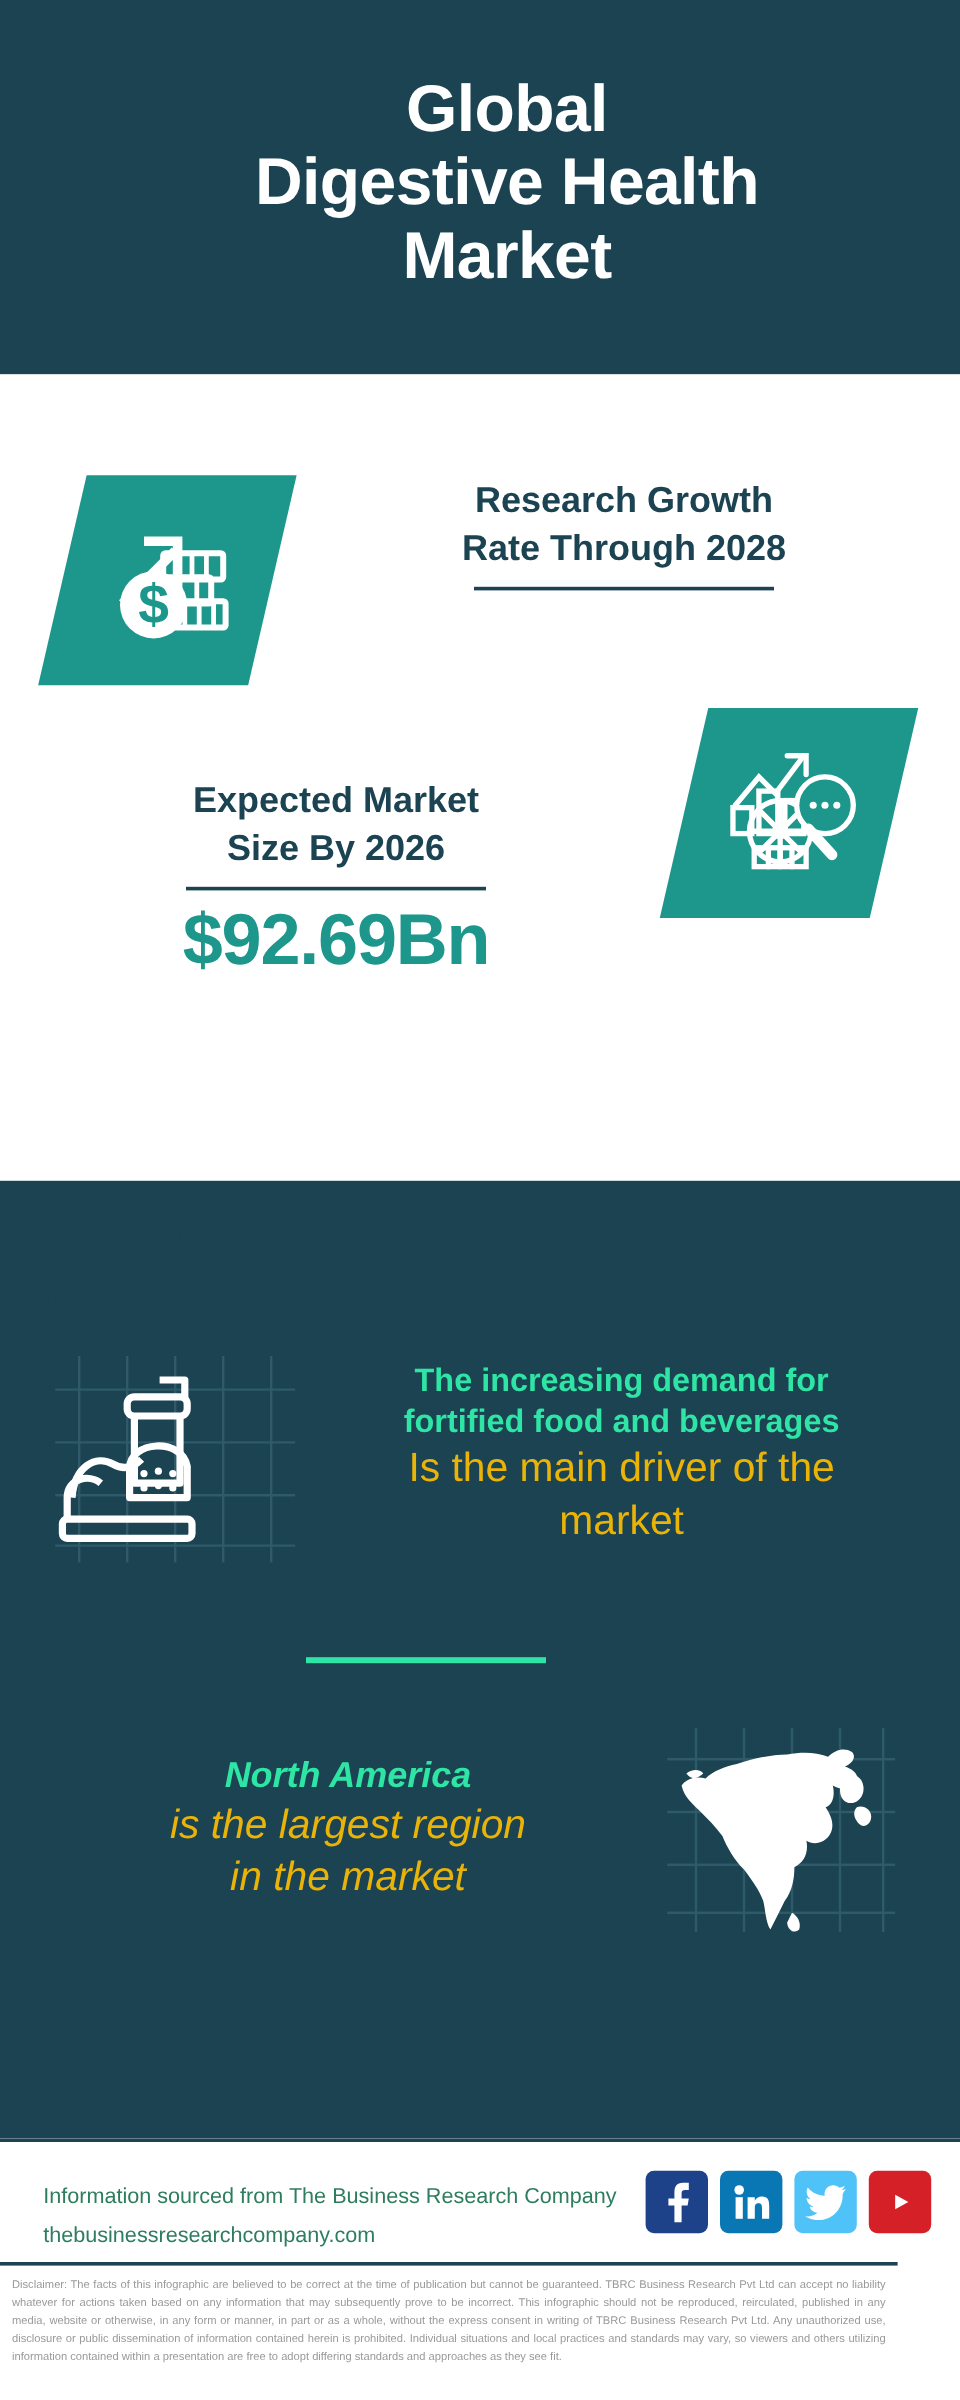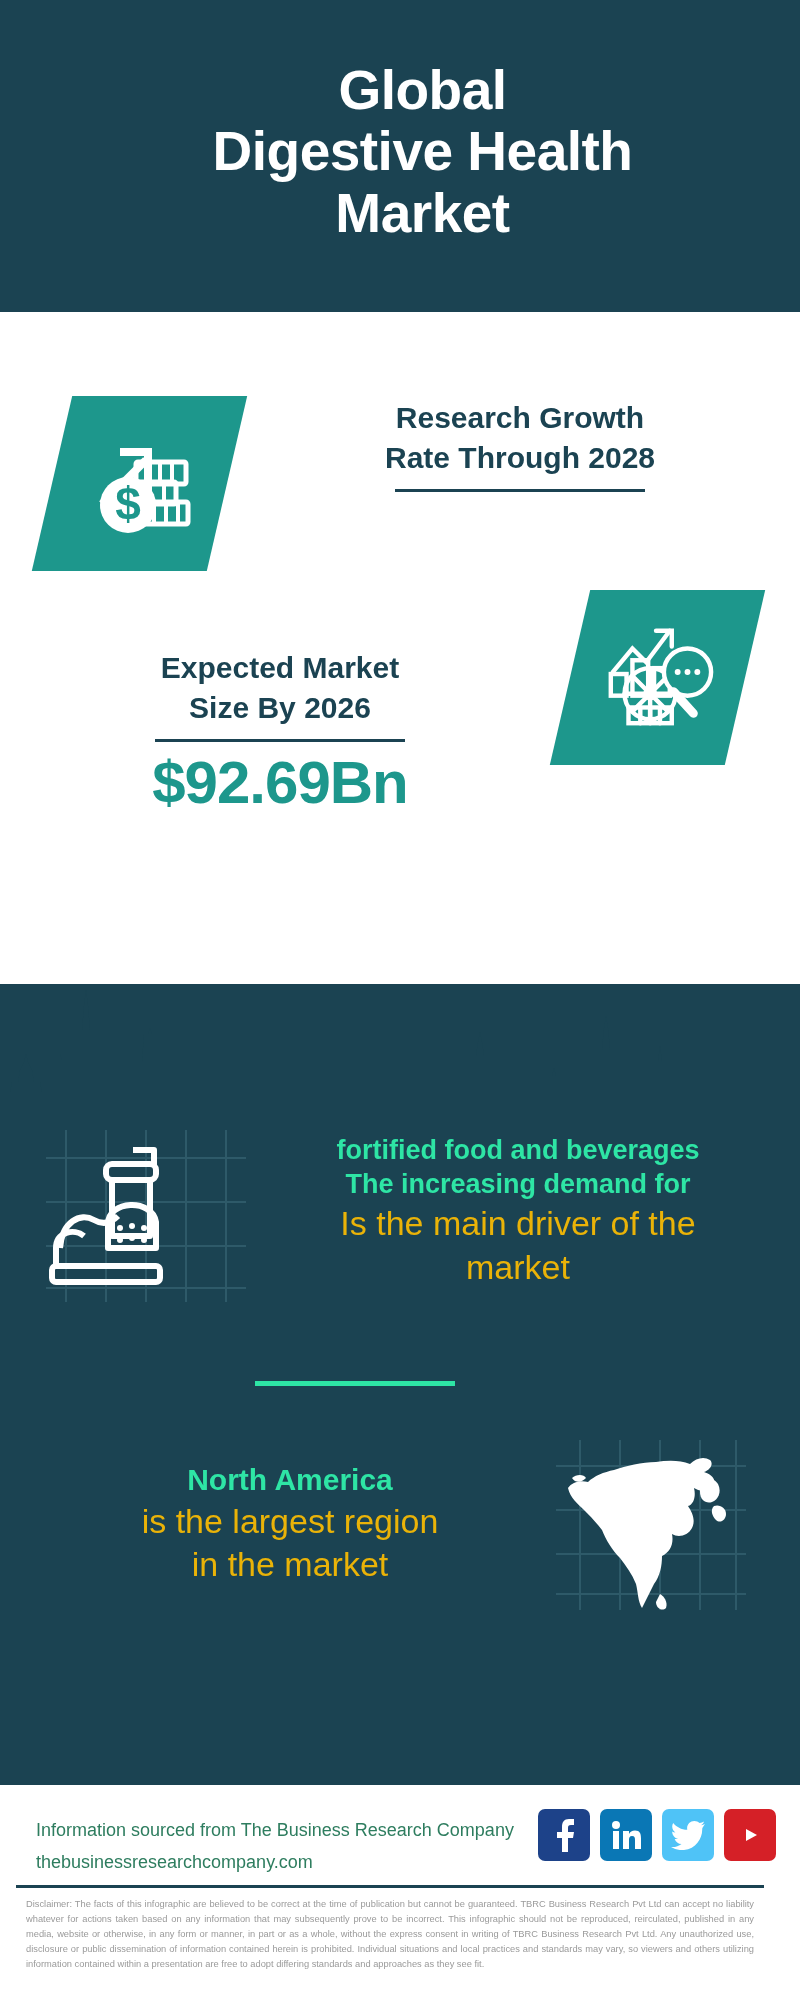--- a/index.html
+++ b/index.html
@@ -82,21 +82,21 @@
     color:#2e7d5f; font-size:18px; line-height:1.75;
   }
   .socials { position:absolute; right:24px; top:24px; display:flex; gap:10px; }
   .soc {
     width:52px; height:52px; border-radius:7px;
     display:flex; align-items:center; justify-content:center;
   }
   .soc svg { display:block; }
 
   .disclaimer {
-    position:absolute; left:16px; top:1885px; width:748px; height:115px;
+    position:absolute; left:0; top:1885px; width:748px; height:115px;
     background:#ffffff; border-top:3px solid #1b4352;
     padding:9px 10px 0 10px;
     color:#9a9a9a; font-size:9.3px; line-height:1.62;
     text-align:justify;
   }
 </style>
 </head>
 <body>
 
 <div class="page">
@@ -258,30 +258,30 @@
             <circle cx="92" cy="112" r="3"></circle>
               <circle cx="104" cy="110" r="3"></circle>
               <circle cx="116" cy="112" r="3"></circle>
             <circle cx="92" cy="124" r="3"></circle>
               <circle cx="104" cy="122" r="3"></circle>
               <circle cx="116" cy="124" r="3"></circle>
           </g>
         </svg>
       </div>
       <div class="row-text" style="width:500px; margin-left:10px;">
+        <div class="hl">The increasing demand for</div>
         <div class="hl">fortified food and beverages</div>
-        <div class="hl">The increasing demand for</div>
         <div class="sub">Is the main driver of the</div>
         <div class="sub">market</div>
       </div>
     </div>
 
     <div class="divider-mint" style="left:255px; top:397px; width:200px;"></div>
 
-    <div class="row" style="left:0; top:450px; width:800px;">
+    <div class="row" style="left:0; top:450px; width:800px;font-style:italic;">
       <div class="row-text" style="width:520px; margin-left:30px;">
         <div class="hl" style="font-size:30px;">North America</div>
         <div class="sub">is the largest region</div>
         <div class="sub">in the market</div>
       </div>
       <div class="gridbox" style="position:relative; width:200px; height:180px;">
         <svg width="200" height="180" viewBox="0 0 200 180">
           <g stroke="#2e5a69" stroke-width="2">
             <line x1="30" y1="6" x2="30" y2="176"></line>
             <line x1="70" y1="6" x2="70" y2="176"></line>

